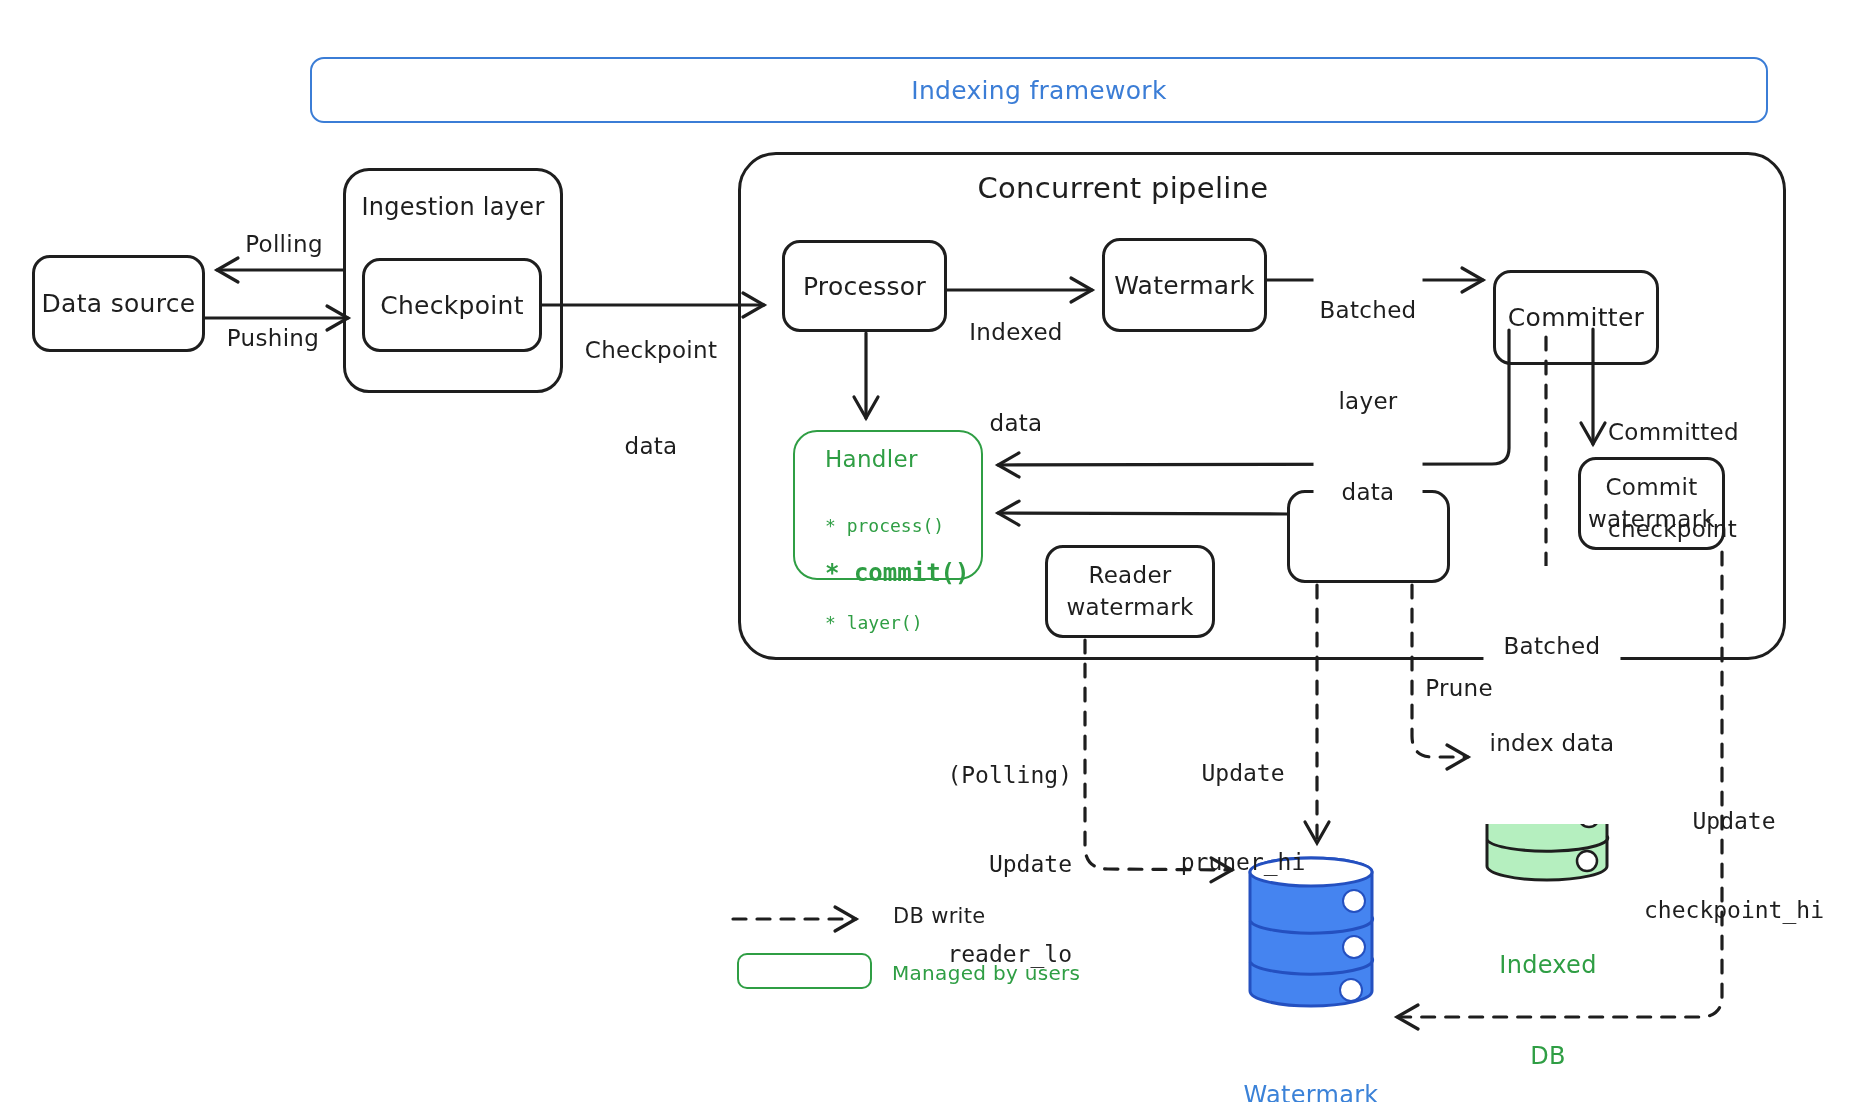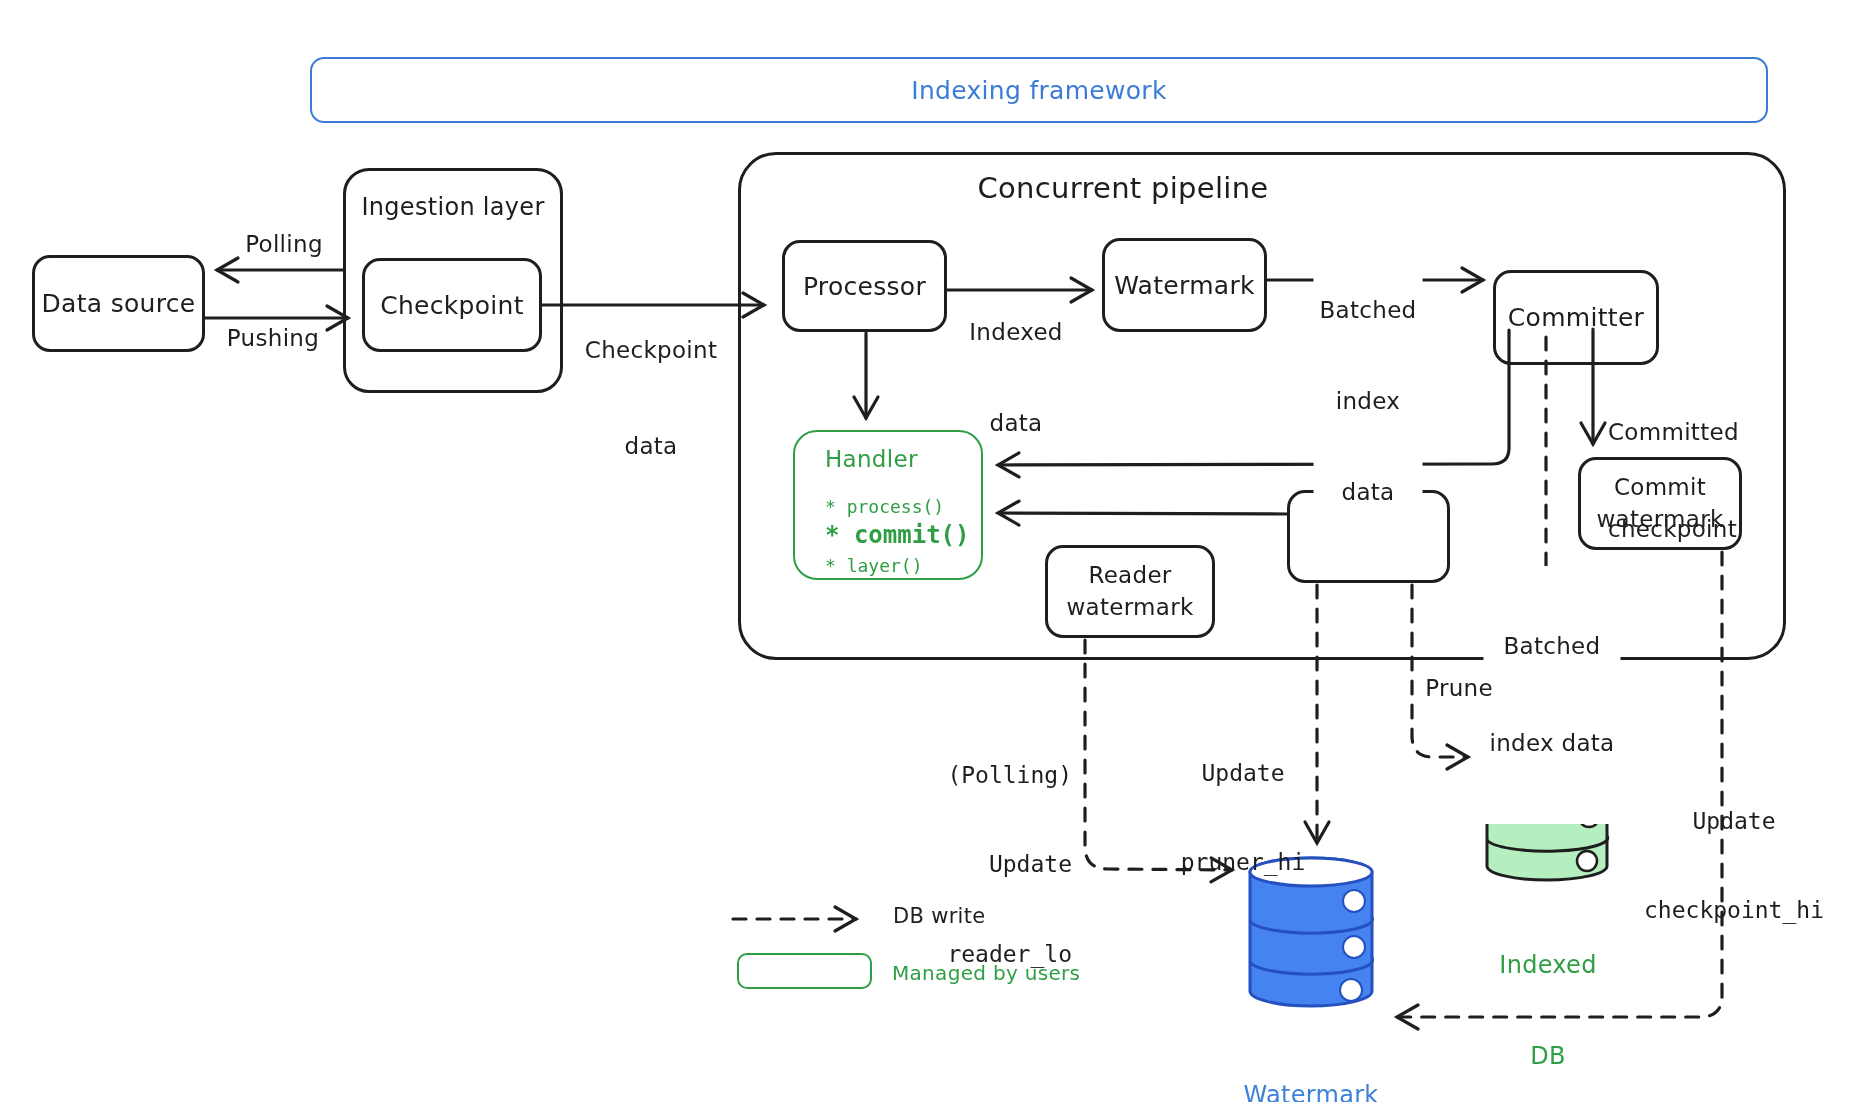--- a/index.html
+++ b/index.html
@@ -48,37 +48,37 @@
 
   <div class="box" style="left:1102px;top:238px;width:165px;height:94px;">
     <span>Watermark</span>
   </div>
 
   <div class="box" style="left:1493px;top:232px;width:166px;height:95px;margin-top:38px;">
     <span>Committer</span>
   </div>
 
   <div class="box thin" style="left:793px;top:430px;width:190px;height:150px;border-color:#2f9e44;border-radius:24px;
-              flex-direction:column;align-items:flex-start;justify-content:flex-start;padding:14px 0 0 30px;">
+              flex-direction:column;align-items:flex-start;justify-content:flex-start;padding:14px 0 0 30px;gap:19px;">
     <span class="green" style="font-size:23px;">Handler</span>
     <span class="green mono" style="font-size:18px;margin-top:22px;line-height:1.4;">* process()</span>
     <span class="green mono" style="font-size:24px;line-height:1.4;font-weight:bold;">* commit()</span>
     <span class="green mono" style="font-size:18px;line-height:1.4;">* layer()</span>
   </div>
 
   <div class="box" style="left:1287px;top:490px;width:163px;height:93px;">
     <span>Pruner</span>
   </div>
 
   <div class="box stack" style="left:1045px;top:545px;width:170px;height:93px;font-size:23px;">
     <span>Reader</span>
     <span>watermark</span>
   </div>
 
-  <div class="box stack" style="left:1578px;top:457px;width:164px;height:93px;font-size:23px;">
+  <div class="box stack" style="left:1578px;top:457px;width:147px;height:93px;font-size:23px;">
     <span>Commit</span>
     <span>watermark</span>
   </div>
 
   <div class="box thin" style="left:737px;top:953px;width:135px;height:36px;border-color:#2f9e44;border-radius:10px;"></div>
 
   <svg class="overlay" width="1858" height="1102" viewBox="0 0 1858 1102">
     <defs>
       <marker id="ah" viewBox="-24 -16 28 32" refX="0" refY="0" markerWidth="28" markerHeight="32" markerUnits="userSpaceOnUse" orient="auto">
         <path d="M-21,-12 L0,0 L-21,12" fill="none" stroke="#1e1e1e" stroke-width="3.2" stroke-linecap="round"></path>
@@ -136,21 +136,21 @@
     <div>data</div>
   </div>
 
   <div class="lbl center" style="left:1016px;top:256px;line-height:1.32;">
     <div>Indexed</div>
     <div>data</div>
   </div>
 
   <div class="lbl center" style="left:1368px;top:234px;line-height:1.32;background:#ffffff;padding:0 6px;">
     <div>Batched</div>
-    <div>index</div>
+    <div>layer</div>
     <div>data</div>
   </div>
 
   <div class="lbl" style="left:1608px;top:352px;text-align:left;line-height:1.4;">
     <div>Committed</div>
     <div>checkpoint</div>
   </div>
 
   <div class="lbl center" style="left:1552px;top:566px;line-height:1.4;background:#ffffff;padding:0 6px;">
     <div>Batched</div>

